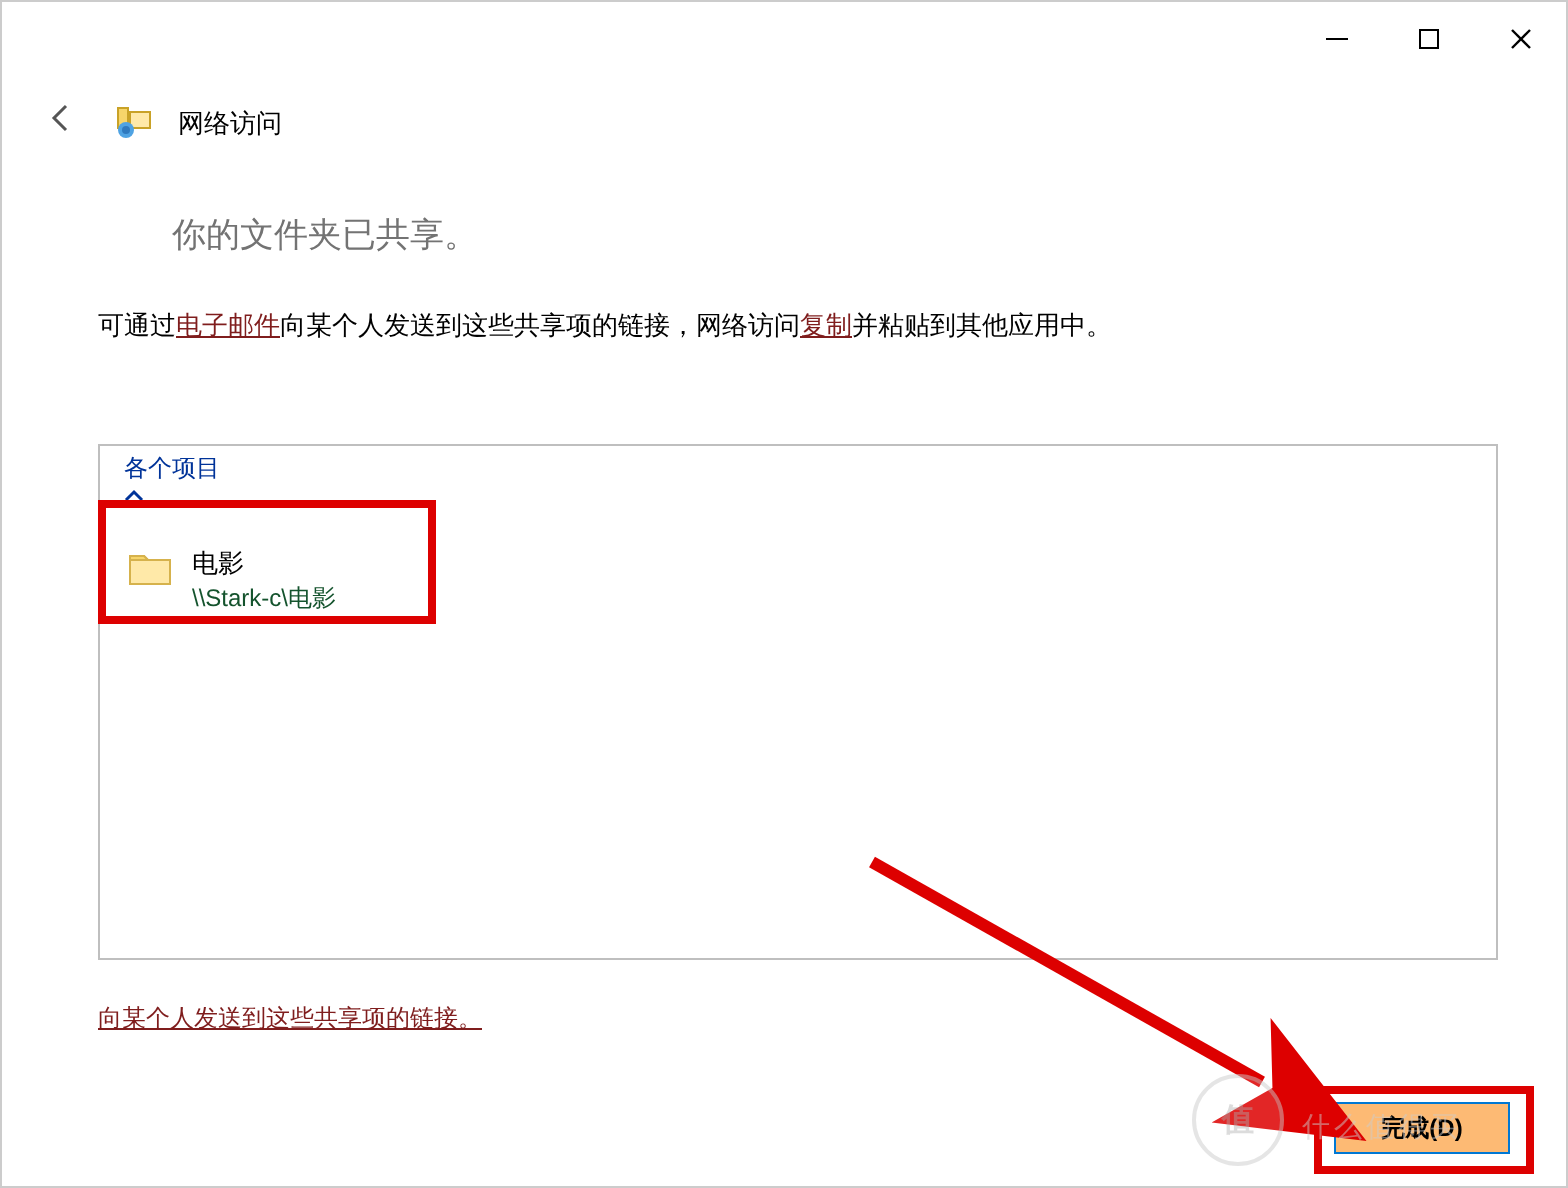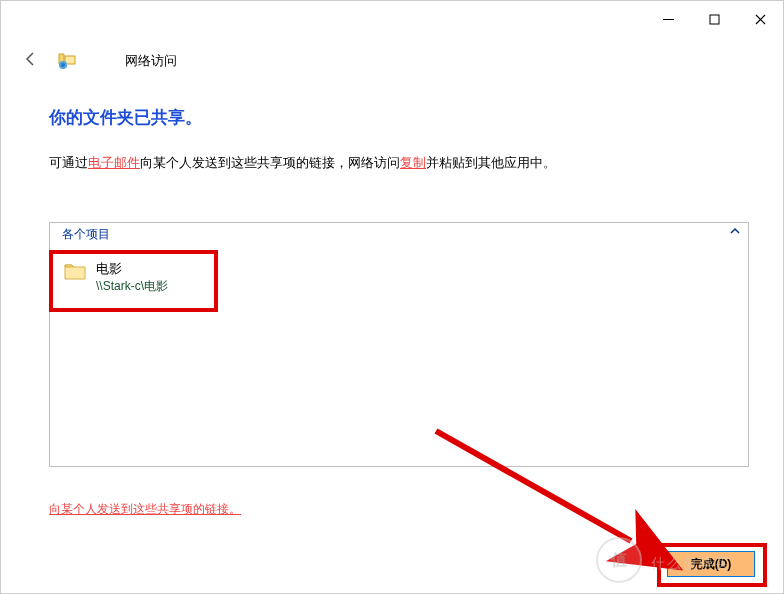--- a/index.html
+++ b/index.html
@@ -23,39 +23,39 @@
     }
     .winbtn svg { width: 11px; height: 11px; }
 
     
     .header {
       position: absolute; top: 46px; left: 16px;
       display: flex; align-items: center; gap: 12px;
     }
     .back-arrow { font-size: 16px; color: #555; padding: 4px 6px; }
     .net-icon { width: 20px; height: 20px; }
-    .header-title { font-size: 13px; margin-left: 36px; }
+    .header-title { font-size: 13px; }
 
     
     .content {
       position: absolute; top: 105px; left: 48px; right: 34px;
     }
-    .heading { color: #1d4ed8; font-size: 17px; font-weight: bold; margin-bottom: 24px; }
+    .heading { color: #737373; font-size: 17px; font-weight: normal; margin-bottom: 24px; margin-left: 37px; }
     .instruction { font-size: 13px; color: #000; line-height: 1.6; }
-    .link { color: #ef4444; text-decoration: underline; }
+    .link { color: #7f1d1d; text-decoration: underline; }
 
     
     .panel {
       margin-top: 48px;
       border: 1px solid #bfbfbf;
       position: relative;
     }
     .panel-header {
       display: flex; justify-content: space-between; align-items: flex-start;
-      padding: 3px 8px 3px 12px; font-size: 12px; color: #003399;
+      padding: 3px 8px 3px 12px; font-size: 12px; color: #003399; flex-direction: column;
     }
     .panel-header .caret { color: #003399; font-size: 10px; }
     .panel-body {
       min-height: 220px; padding: 8px 0;
     }
     .share-item {
       display: flex; align-items: flex-start; gap: 10px;
       padding: 6px 14px;
     }
     .folder-ico { width: 22px; height: 18px; margin-top: 2px; }

